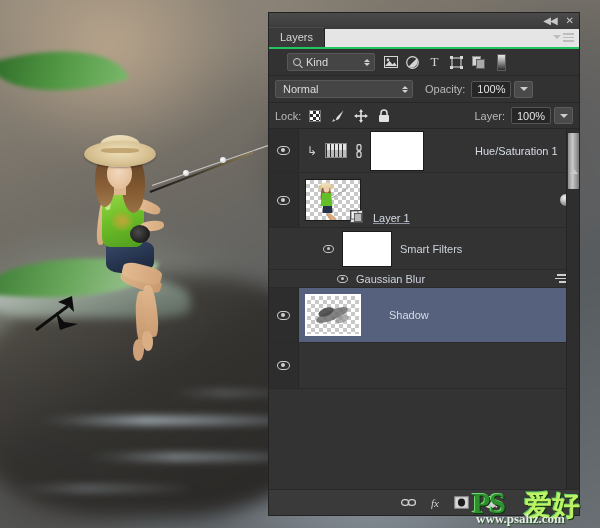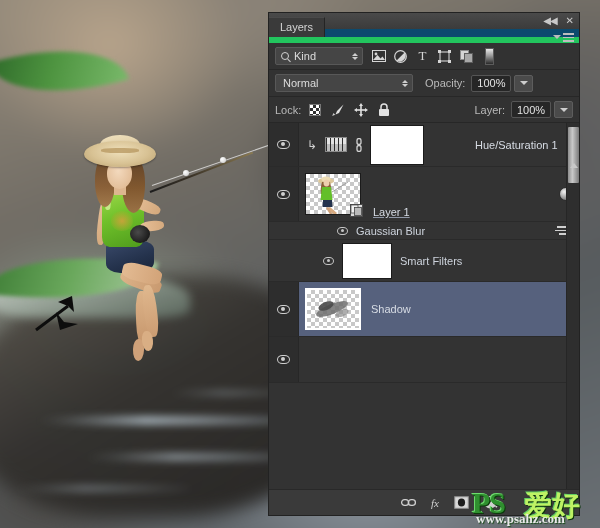--- a/index.html
+++ b/index.html
@@ -181,38 +181,38 @@
     display: flex; flex-direction: column;
     color: #c8c8c8; font-size: 11px;
   }
   .titlebar {
     height: 16px; background: linear-gradient(180deg,#4a4a4a 0%, #3b3b3b 100%);
     display:flex; align-items:center; justify-content:flex-end;
     padding-right: 6px; gap: 9px; flex: 0 0 auto;
   }
   .tb-btn { color:#c9c9c9; font-size:10px; line-height:1; cursor:pointer; letter-spacing:-1px; }
   .tabrow {
-    height: 14px; background:#0c4a6e; display:flex; align-items:flex-end;
-    border-bottom:6px solid #22c55e; flex:0 0 auto; position:relative;
+    height: 20px; background:#e5e5e5; display:flex; align-items:flex-end;
+    border-bottom:2px solid #22c55e; flex:0 0 auto; position:relative;
   }
   .tab {
     background:#3a3a3a; color:#d4d4d4; font-size:11px;
     padding: 3px 11px 4px 11px; border-top:1px solid #4a4a4a;
     border-right:1px solid #242424;
   }
   .panelmenu {
     position:absolute; right:5px; top:4px; display:flex; align-items:center; gap:2px; cursor:pointer;
   }
   .pm-tri { width:0;height:0;border-left:4px solid transparent;border-right:4px solid transparent;border-top:4px solid #bdbdbd; }
   .pm-lines { display:flex; flex-direction:column; gap:2px; }
   .pm-lines i { display:block; width:11px; height:1.5px; background:#bdbdbd; }
 
   .ctrlrow {
     display:flex; align-items:center; gap:6px;
-    padding: 4px 6px; border-bottom:1px solid #272727; flex:0 0 auto;
+    padding: 4px 18px; border-bottom:1px solid #272727; flex:0 0 auto;
   }
   .kind-select {
     display:flex; align-items:center; gap:5px;
     background:#454545; border:1px solid #585858; border-radius:2px;
     height:18px; padding:0 4px 0 5px; width:88px; color:#dcdcdc; font-size:11px; cursor:pointer;
   }
   .mag { width:8px;height:8px;border:1.3px solid #d2d2d2;border-radius:50%; position:relative; flex:0 0 auto;}
   .mag::after{content:"";position:absolute;right:-3px;bottom:-2px;width:4px;height:1.3px;background:#d2d2d2;transform:rotate(45deg);}
   .spin { margin-left:auto; display:flex; flex-direction:column; gap:1px; }
   .spin i { width:0;height:0;border-left:3.2px solid transparent;border-right:3.2px solid transparent; }
@@ -563,57 +563,57 @@
                 <rect x="0" y="0" width="7" height="8" fill="#f0f0f0" stroke="#555" stroke-width="0.8"></rect>
                 <rect x="3.5" y="2.5" width="7" height="8" fill="#bbb" stroke="#444" stroke-width="0.8"></rect>
               </svg>
           </span>
         </span>
         <span class="lname" style="margin-left:6px; text-decoration:underline; text-decoration-color:#8f97a6;margin-top:36px;">Layer 1</span>
         <span class="smartdot" style="margin-left:auto;"></span>
       </div>
     </div>
 
+    <div class="subrow" style="height:42px;">
+      <div style="width:30px;flex:0 0 30px;background:#2d2d2d;border-right:1px solid #272727;"></div>
+      <div style="flex:1 1 auto;display:flex;align-items:center;gap:8px;padding:0 6px 0 24px;">
+        <span class="smalleye"></span>
+        <span class="maskthumb" style="width:50px;height:36px;"></span>
+        <span class="sublabel">Smart Filters</span>
+      </div>
+    </div>
+
     <div class="subrow" style="height:18px;">
       <div style="width:30px;flex:0 0 30px;background:#2d2d2d;border-right:1px solid #272727;"></div>
       <div style="flex:1 1 auto;display:flex;align-items:center;gap:8px;padding:0 8px 0 38px;">
         <span class="smalleye"></span>
         <span class="sublabel">Gaussian Blur</span>
         <span class="sf-icon">
             <i style="width:12px;margin-left:2px;"></i>
             <i style="width:16px;"></i>
             <i style="width:9px;margin-left:4px;"></i>
           </span>
-      </div>
-    </div>
-
-    <div class="subrow" style="height:42px;">
-      <div style="width:30px;flex:0 0 30px;background:#2d2d2d;border-right:1px solid #272727;"></div>
-      <div style="flex:1 1 auto;display:flex;align-items:center;gap:8px;padding:0 6px 0 24px;">
-        <span class="smalleye"></span>
-        <span class="maskthumb" style="width:50px;height:36px;"></span>
-        <span class="sublabel">Smart Filters</span>
       </div>
     </div>
 
     <div class="row selected" style="height:55px;">
       <div class="eyecol">
           <span class="eye"></span>
         </div>
       <div class="rowbody">
         <span class="thumb-img checkerbg" style="border:2px solid #fff;position:relative;overflow:hidden;">
           <svg width="56" height="42" viewBox="0 0 56 42" style="position:absolute;left:-1px;top:-1px;">
             <g filter="none">
               <ellipse cx="26" cy="20" rx="17" ry="5" fill="#6d6d6d" opacity="0.85" transform="rotate(-22 26 20)"></ellipse>
               <ellipse cx="20" cy="17" rx="8" ry="4" fill="#4a4a4a" opacity="0.9" transform="rotate(-22 20 17)"></ellipse>
               <ellipse cx="36" cy="24" rx="7" ry="3.4" fill="#8a8a8a" opacity="0.7" transform="rotate(-22 36 24)"></ellipse>
             </g>
           </svg>
         </span>
-        <span class="lname" style="margin-left:4px;">Shadow</span>
+        <span class="lname" style="margin-left:22px;">Shadow</span>
       </div>
     </div>
 
     <div class="row" style="height:46px;">
       <div class="eyecol">
           <span class="eye"></span>
         </div>
     </div>
 
 

